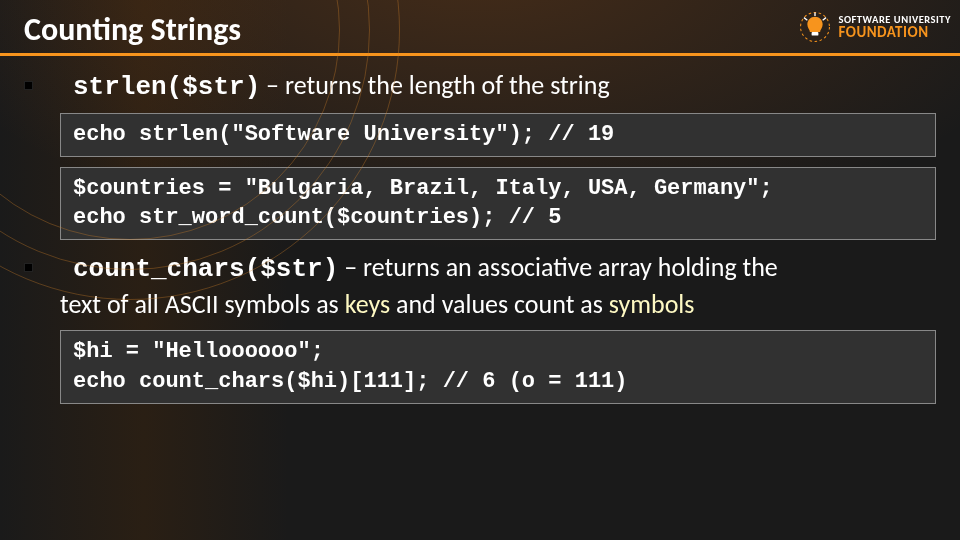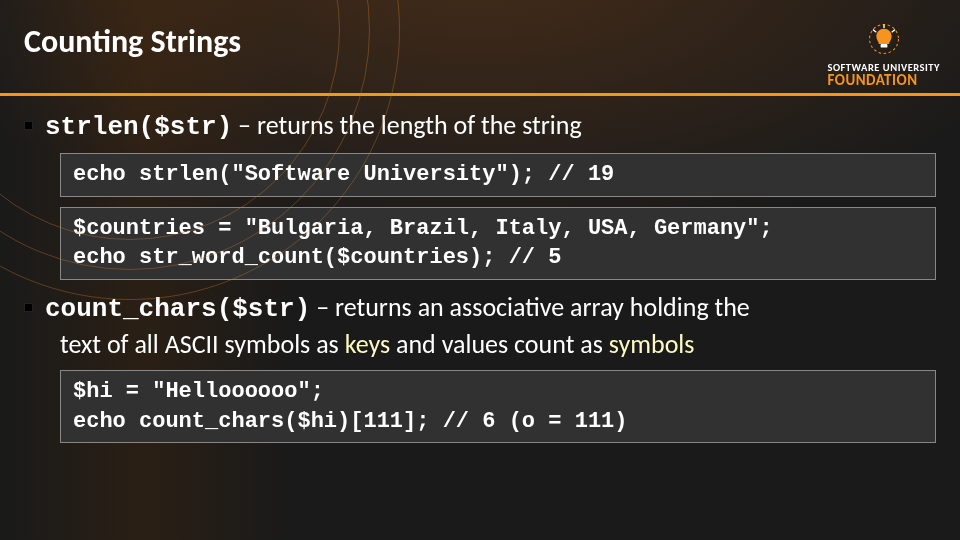--- a/index.html
+++ b/index.html
@@ -23,42 +23,40 @@
   }
   .arcs div {
     position: absolute;
     border: 1px solid rgba(210,130,40,0.35);
     border-radius: 50%;
   }
   .a1 { width: 420px; height: 420px; top: 0; left: 0; }
   .a2 { width: 480px; height: 480px; top: -30px; left: -30px; }
   .a3 { width: 540px; height: 540px; top: -60px; left: -60px; border-color: rgba(210,130,40,0.2);}
   .header {
-    padding: 10px 20px 4px 24px;
+    padding: 10px 9px 4px 24px;
     display: flex;
     justify-content: space-between;
     align-items: flex-start;
-    margin-top: 12px;
   }
   .title {
     font-size: 32px;
     font-weight: 700;
     color: #fff;
     font-family: "Calibri", sans-serif;
   }
   .title-underline {
     height: 3px;
     background: linear-gradient(to right, #f7941d, #f7941d);
     margin: 0 0 12px 0;
   }
   .logo {
     display: flex;
     align-items: center;
     gap: 6px;
-    flex-direction: column;
   }
   .logo-icon {
     width: 34px; height: 34px;
     position: relative;
   }
   .logo-text {
     line-height: 1.05;
     font-size: 10.5px;
     letter-spacing: 0.5px;
     color: #fff;
@@ -76,21 +74,21 @@
     line-height: 1.35;
     margin-top: 6px;
   }
   .bullet .sq {
     width: 9px; height: 9px;
     background: #000;
     margin-top: 13px;
     flex: 0 0 auto;
     border: 1px solid #222;
   }
-  .bullet .txt { flex: 1; }
+  .bullet .txt { flex: 1; margin-left: 28px; }
   .fn {
     font-family: "Consolas", "Courier New", monospace;
     font-weight: 700;
     color: #fff;
   }
   .hl { color: #fef9c3; }
   .codebox {
     margin: 8px 0 10px 36px;
     background: #313131;
     border: 1px solid #888;

